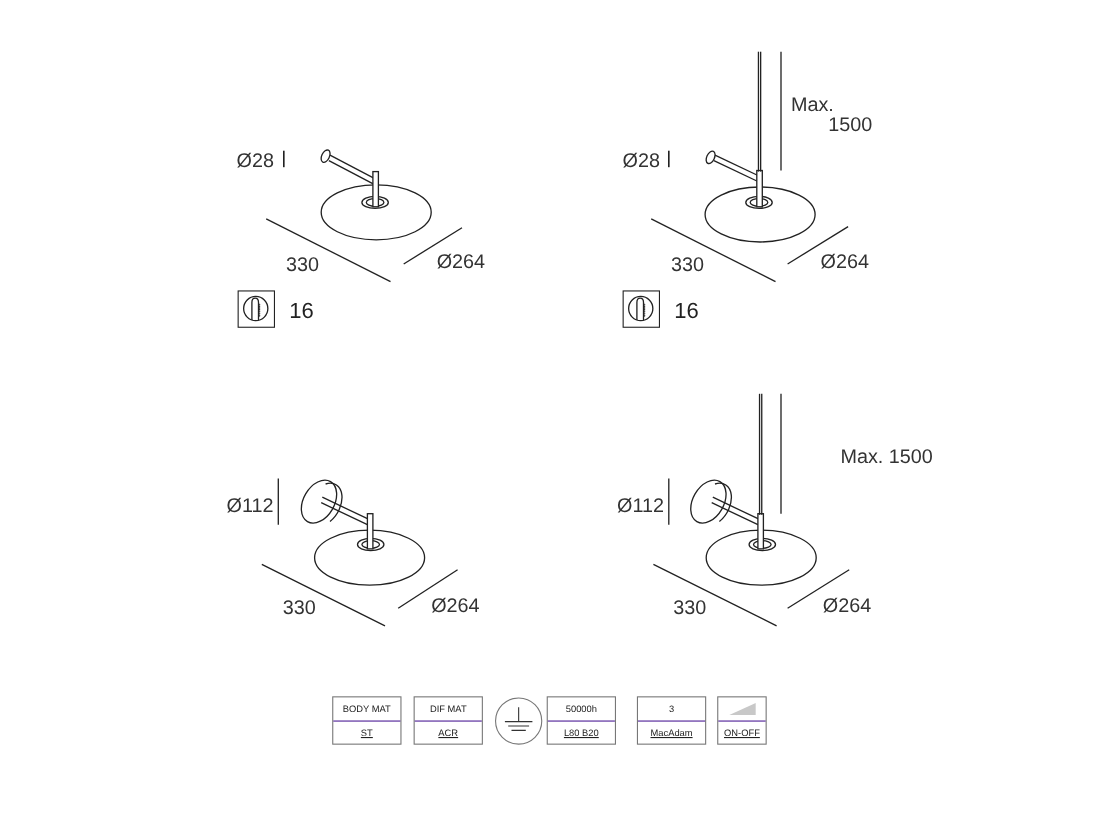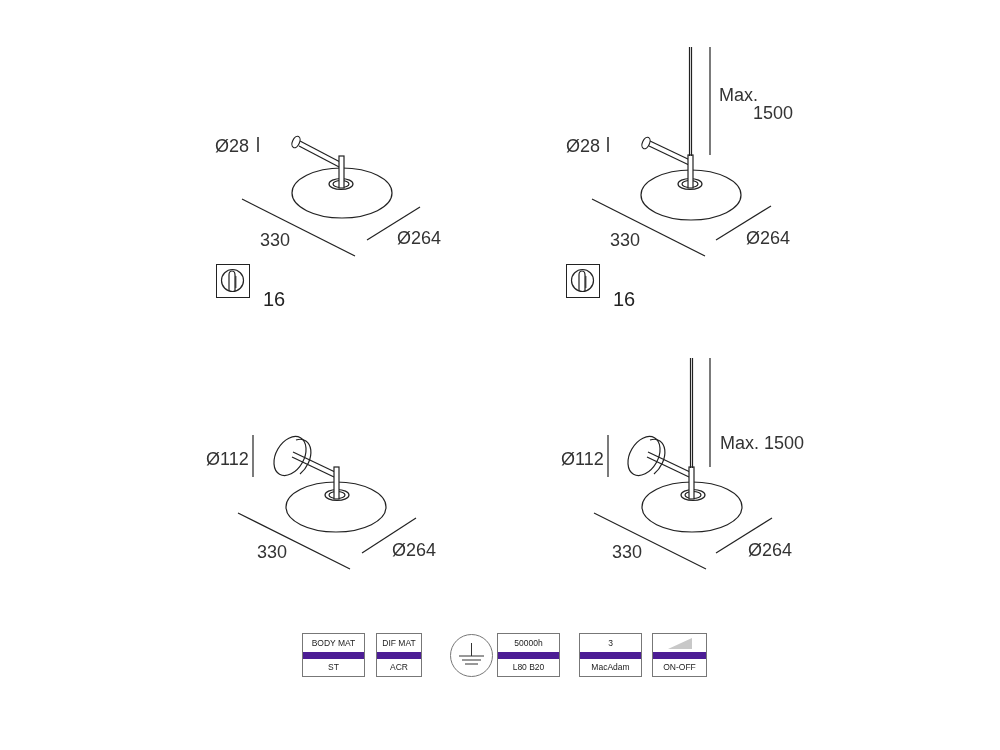--- a/index.html
+++ b/index.html
@@ -1,25 +1,25 @@
 <!DOCTYPE html>
 <html><head>
 <meta charset="utf-8">
 <style>
   html, body { margin: 0; padding: 0; background: #ffffff; }
   body { width: 1000px; height: 750px; position: relative; overflow: hidden;
          font-family: "Liberation Sans", sans-serif; color: #222; }
   svg.drawing { position: absolute; left: 0; top: 0; }
   .dim { position: absolute; font-size: 18px; color: #333; white-space: nowrap; line-height: 1; }
-  .cut-num { position: absolute; font-size: 20px; color: #222; line-height: 1; margin-top: 16px; }
+  .cut-num { position: absolute; font-size: 20px; color: #222; line-height: 1; }
   .cut-box { position: absolute; width: 34px; height: 34px; border: 1.6px solid #222; box-sizing: border-box; }
   .spec { position: absolute; top: 633px; height: 44px; border: 1px solid #777; box-sizing: border-box;
           display: flex; flex-direction: column; font-size: 8.5px; color: #222; }
   .spec .cell { flex: 1; display: flex; align-items: center; justify-content: center; }
-  .spec .cell + .cell { border-top: 7px solid #4c1d95; }
+  .spec .cell + .cell { border-top: 1px solid #4c1d95; text-decoration: underline; }
   .earth { position: absolute; left: 450px; top: 634px; width: 43px; height: 43px;
            border: 1px solid #777; border-radius: 50%; box-sizing: border-box; }
 </style>
 </head>
 <body>
 
 <svg class="drawing" width="1000" height="750" viewBox="0 0 1000 750">
   <g fill="none" stroke="#222" stroke-width="1.2">
 
     <g>
@@ -116,46 +116,46 @@
 </div>
 <span class="cut-num" style="left:613px;top:273px;">16</span>
 
 <span class="dim" style="left:206px;top:450px;">Ø112</span>
 <span class="dim" style="left:257px;top:543px;">330</span>
 <span class="dim" style="left:392px;top:541px;">Ø264</span>
 
 <span class="dim" style="left:561px;top:450px;">Ø112</span>
 <span class="dim" style="left:612px;top:543px;">330</span>
 <span class="dim" style="left:748px;top:541px;">Ø264</span>
-<span class="dim" style="left:720px;top:406px;margin-top:28px;">Max. 1500</span>
+<span class="dim" style="left:764px;top:406px;">Max. 1500</span>
 
 <div class="spec" style="left:302px;width:63px;">
   <div class="cell">BODY MAT</div>
   <div class="cell">ST</div>
 </div>
-<div class="spec" style="left:376px;width:46px;">
+<div class="spec" style="left:376px;width:63px;">
   <div class="cell">DIF MAT</div>
   <div class="cell">ACR</div>
 </div>
 <div class="earth">
   <svg width="41" height="41" viewBox="0 0 41 41">
     <line x1="20.5" y1="8" x2="20.5" y2="21" stroke="#333" stroke-width="1"></line>
     <line x1="8" y1="21" x2="33" y2="21" stroke="#333" stroke-width="1"></line>
     <line x1="11" y1="25" x2="30" y2="25" stroke="#333" stroke-width="1"></line>
     <line x1="14" y1="29" x2="27" y2="29" stroke="#333" stroke-width="1"></line>
   </svg>
 </div>
 <div class="spec" style="left:497px;width:63px;">
   <div class="cell">50000h</div>
   <div class="cell">L80 B20</div>
 </div>
 <div class="spec" style="left:579px;width:63px;">
   <div class="cell">3</div>
   <div class="cell">MacAdam</div>
 </div>
-<div class="spec" style="left:652px;width:55px;">
+<div class="spec" style="left:652px;width:45px;">
   <div class="cell">
     <svg width="28" height="14" viewBox="0 0 28 14">
         <polygon points="2,13 26,13 26,2" fill="#c8c8c8"></polygon>
       </svg>
   </div>
   <div class="cell">ON-OFF</div>
 </div>
 
 </body></html>

